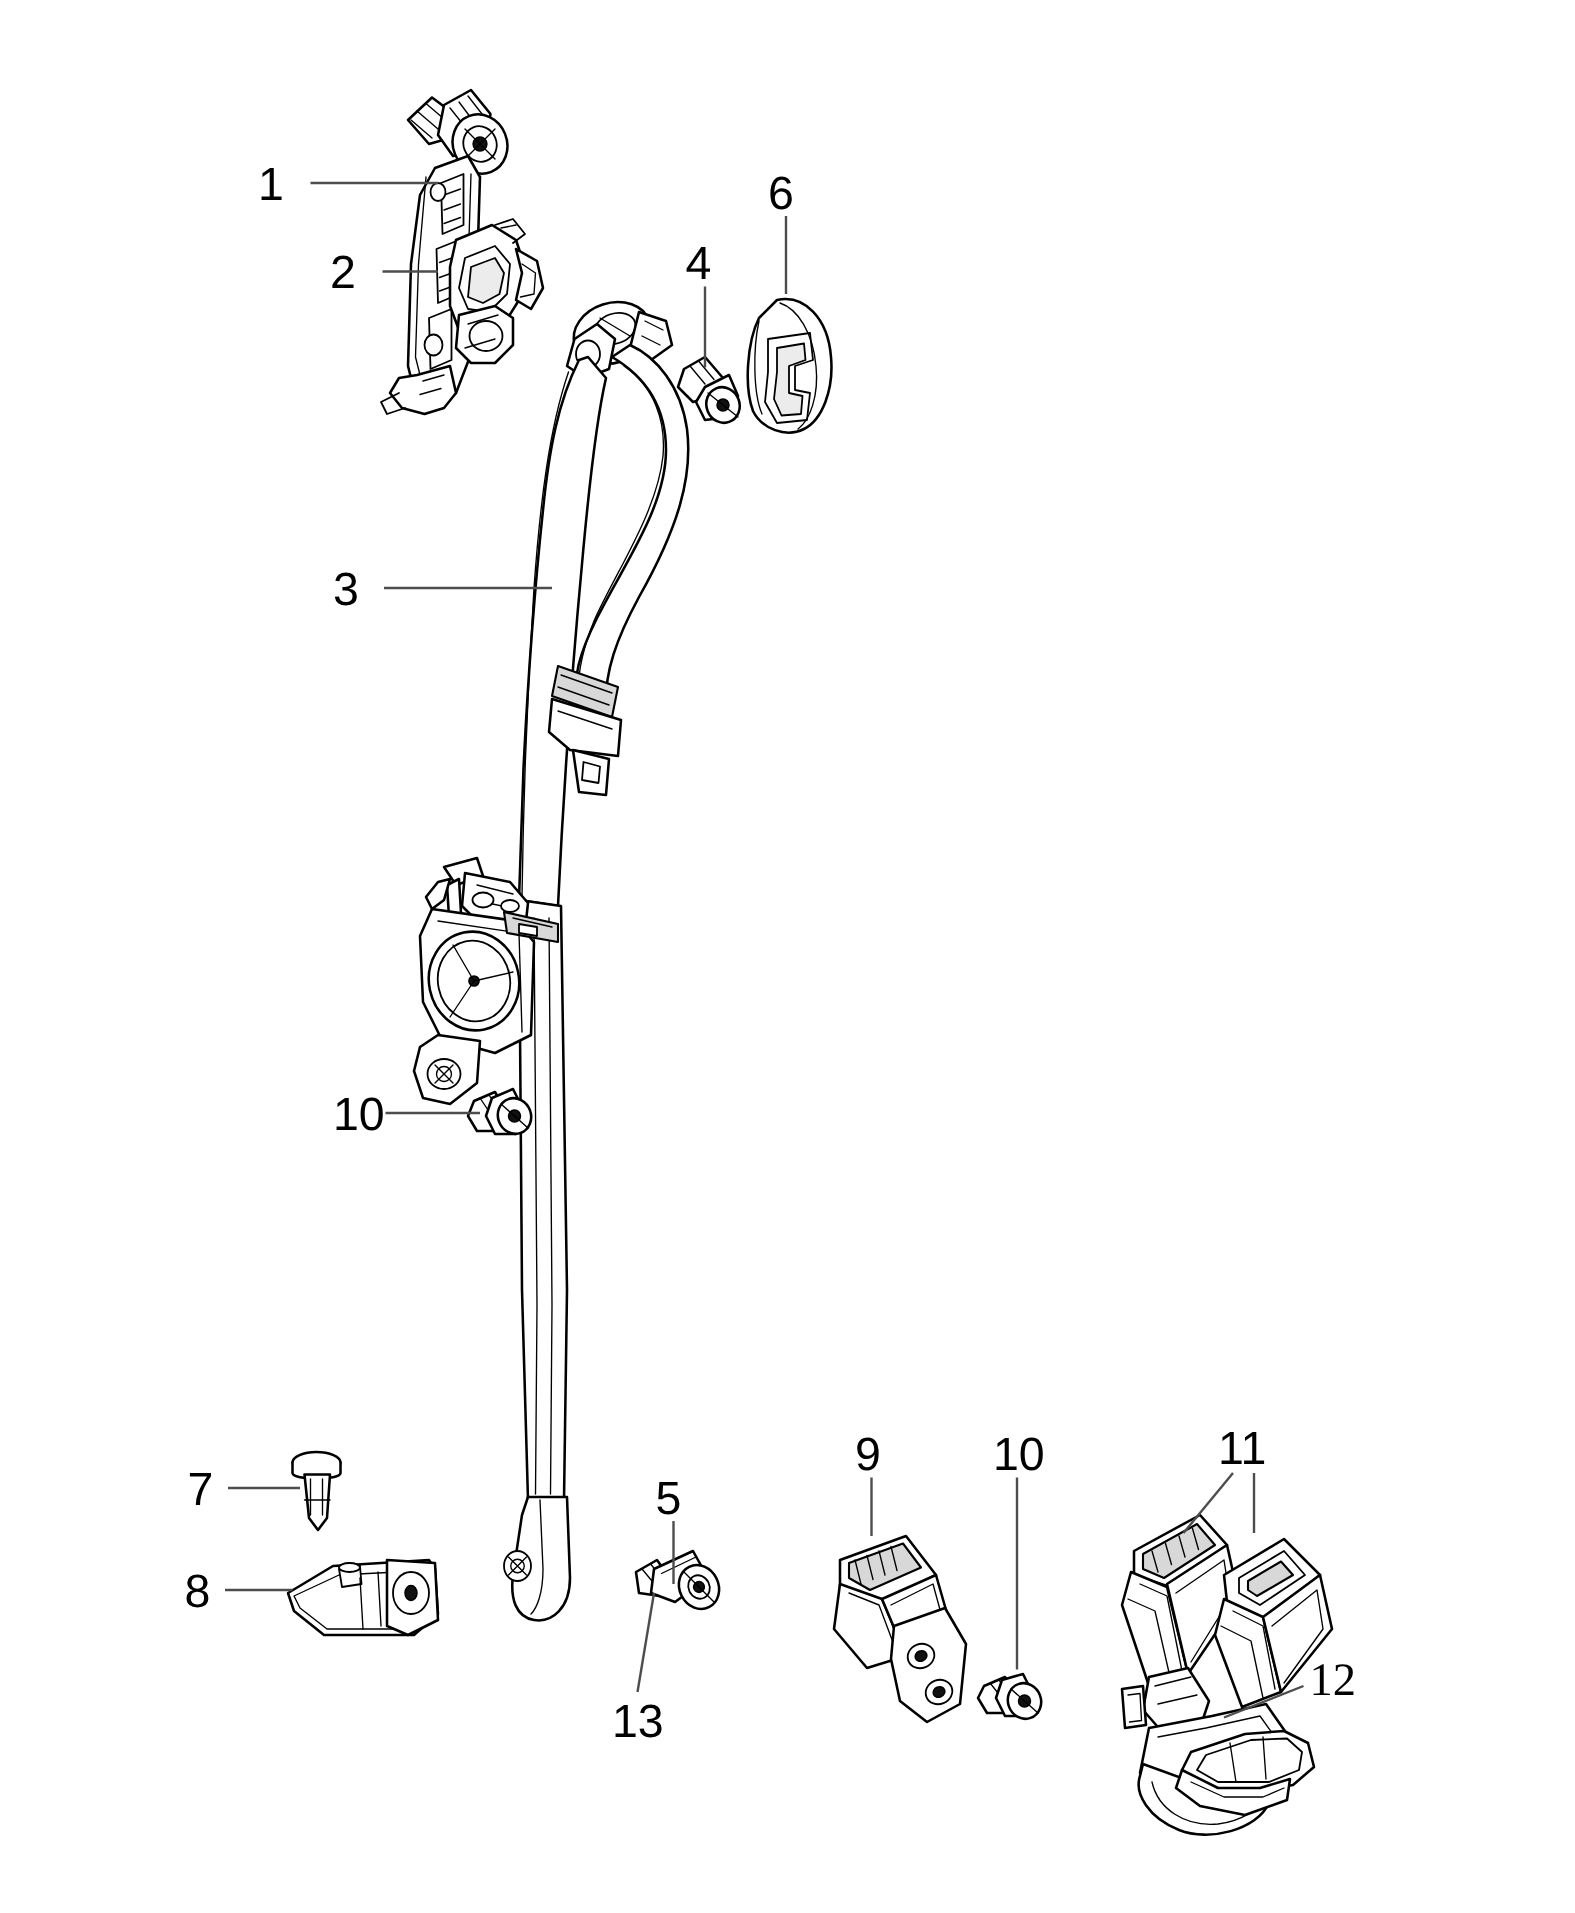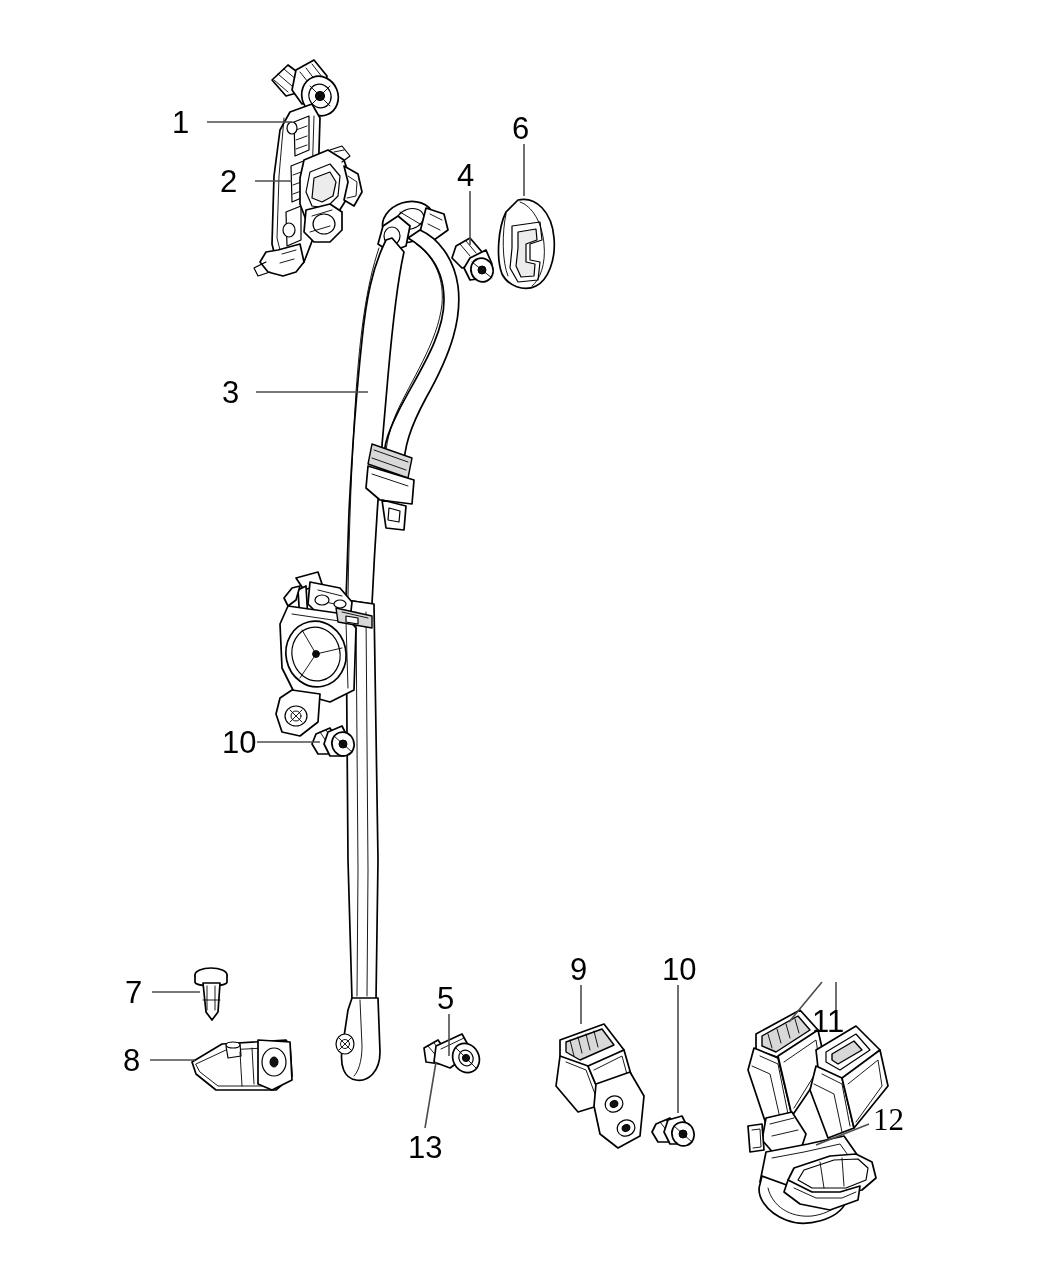--- a/index.html
+++ b/index.html
@@ -347,18 +347,18 @@
       <div class="callout-label" title="height adjuster slider" style="left: 220px; top: 166px;">2</div>
       <div class="callout-label" title="seat belt webbing and shoulder guide" style="left: 222px; top: 377px;">3</div>
       <div class="callout-label" title="shoulder guide screw" style="left: 457px; top: 160px;">4</div>
       <div class="callout-label" title="lower anchor bolt" style="left: 437px; top: 983px;">5</div>
       <div class="callout-label" title="shoulder guide cover" style="left: 512px; top: 113px;">6</div>
       <div class="callout-label" title="push pin fastener" style="left: 125px; top: 977px;">7</div>
       <div class="callout-label" title="lower anchor trim cover" style="left: 123px; top: 1045px;">8</div>
       <div class="callout-label" title="center seat belt buckle" style="left: 570px; top: 954px;">9</div>
       <div class="callout-label" title="retractor mounting bolt" style="left: 222px; top: 727px;">10</div>
       <div class="callout-label" title="buckle mounting bolt" style="left: 662px; top: 954px;">10</div>
-      <div class="callout-label" title="dual seat belt buckle assembly" style="left: 812px; top: 1006px;">11</div>
+      <div class="callout-label" title="dual seat belt buckle assembly" style="left: 812px; top: 950px;">11</div>
       <div class="callout-label" title="buckle boot / trim bezel" style="left: 873px; top: 1104px; font-family: Liberation Serif, serif;">12</div>
       <div class="callout-label" title="anchor bolt shoulder stud" style="left: 408px; top: 1132px; text-align: right;">13</div>
     </div>
 
 </div>
 
 </body></html>

